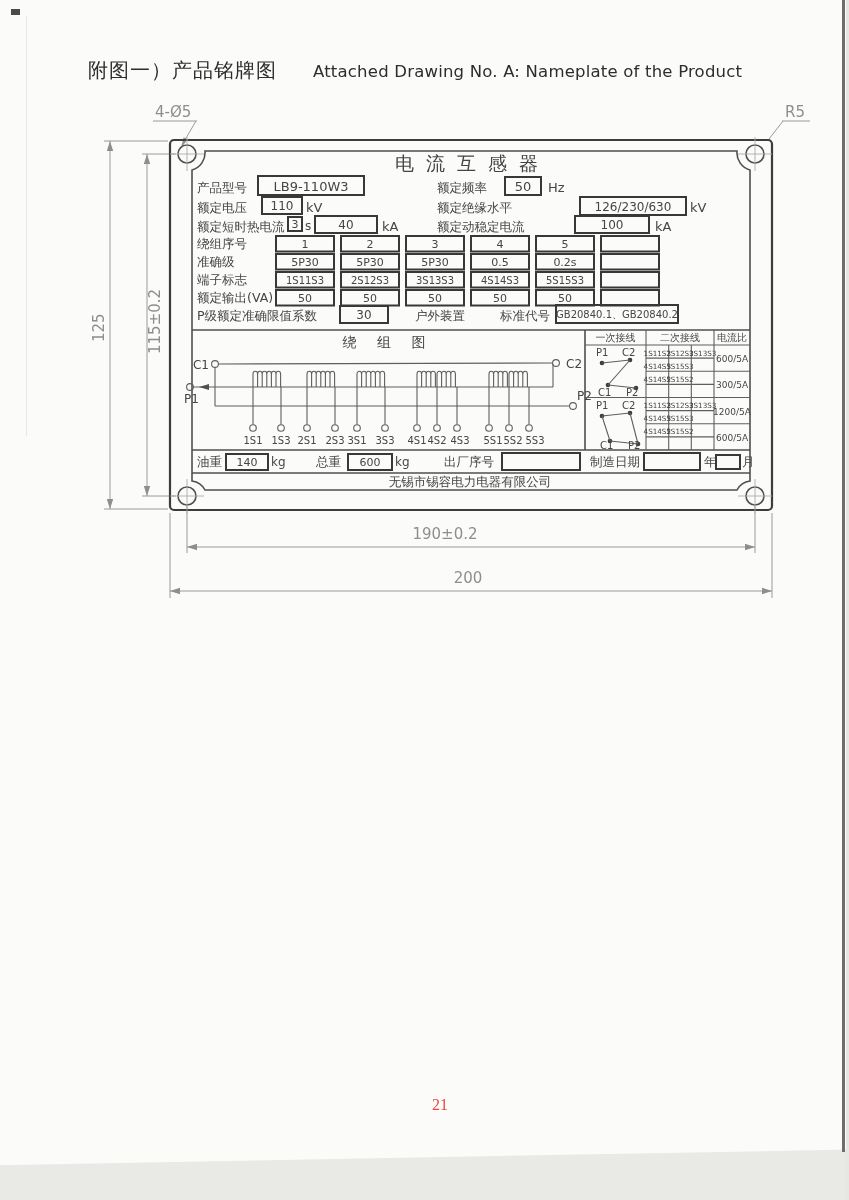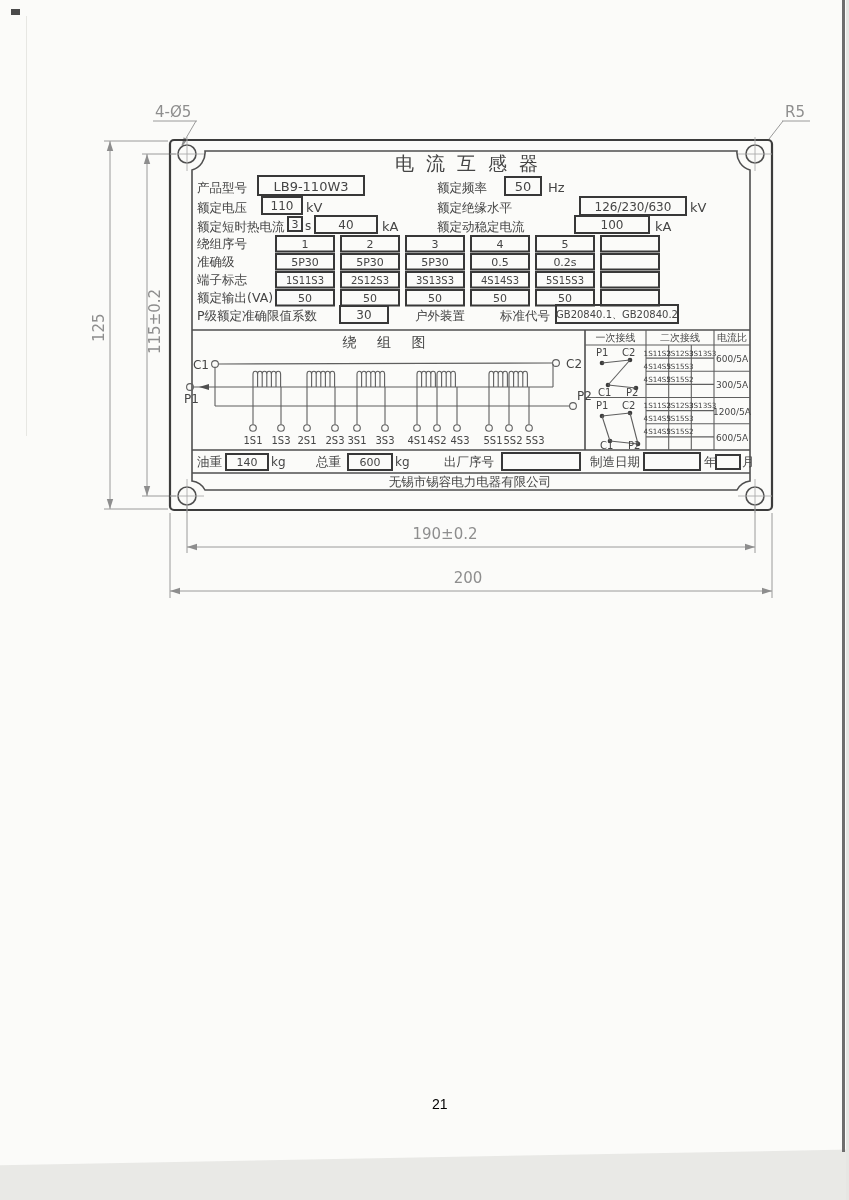--- a/index.html
+++ b/index.html
@@ -13,22 +13,22 @@
   .right-edge-line { position:absolute; left:842px; top:0; width:3px; height:1152px; background:#6e6e6e; }
   .right-margin { position:absolute; right:0; top:0; width:3px; height:100%; background:#e6e6e3; }
   .bottom-edge {
     position:absolute; left:0; top:1140px; width:100%; height:60px;
     background:#e9e9e6;
     clip-path:polygon(0% 42%, 100% 16%, 100% 100%, 0% 100%);
   }
   .heading { position:absolute; left:88px; top:57px; white-space:nowrap; color:#2d2d2d; }
   .heading .zh { font-size:20px; letter-spacing:1px; }
   .heading .en { font-size:16.5px; margin-left:36px; letter-spacing:0.2px; }
-  .pageno { position:absolute; left:432px; top:1096px; font-size:14px; color:#000000;
-            font-family:Liberation Sans, sans-serif; }
+  .pageno { position:absolute; left:432px; top:1096px; font-size:16px; color:#ef4444;
+            font-family:Liberation Serif, serif; }
   svg { position:absolute; left:0; top:0; }
   svg text { font-family:"DejaVu Sans","Liberation Sans",sans-serif; fill:#454545; }
   .mid { text-anchor:middle; } .end { text-anchor:end; }
   .t19 { font-size:19px; letter-spacing:3px; }
   .t14 { font-size:14px; letter-spacing:8px; }
   .t13 { font-size:13px; }
   .t12 { font-size:12.5px; }
   .t12p { font-size:12px; }
   .t11 { font-size:11px; }
   .t10 { font-size:10px; }
@@ -46,20 +46,23 @@
   .dot  { fill:#3c3c3c; }
 </style>
 </head>
 <body>
 
 <div class="page">
 
   <div class="corner-mark"></div>
   <div class="left-edge-line"></div>
 
+  <div class="heading">
+    <span class="zh">附图一）产品铭牌图</span><span class="en">Attached Drawing No. A: Nameplate of the Product</span>
+  </div>
 
   <svg width="849" height="1200" viewBox="0 0 849 1200">
 
     <g>
       <text x="155" y="117" class="dimt">4-Ø5</text>
       <line x1="153" y1="121" x2="197" y2="121" class="diml"></line>
       <line x1="196" y1="121" x2="182" y2="145" class="diml"></line>
       <polygon points="181,148 187.5,139.4 183.7,137.2" class="arr"></polygon>
 
       <text x="785" y="117" class="dimt">R5</text>

